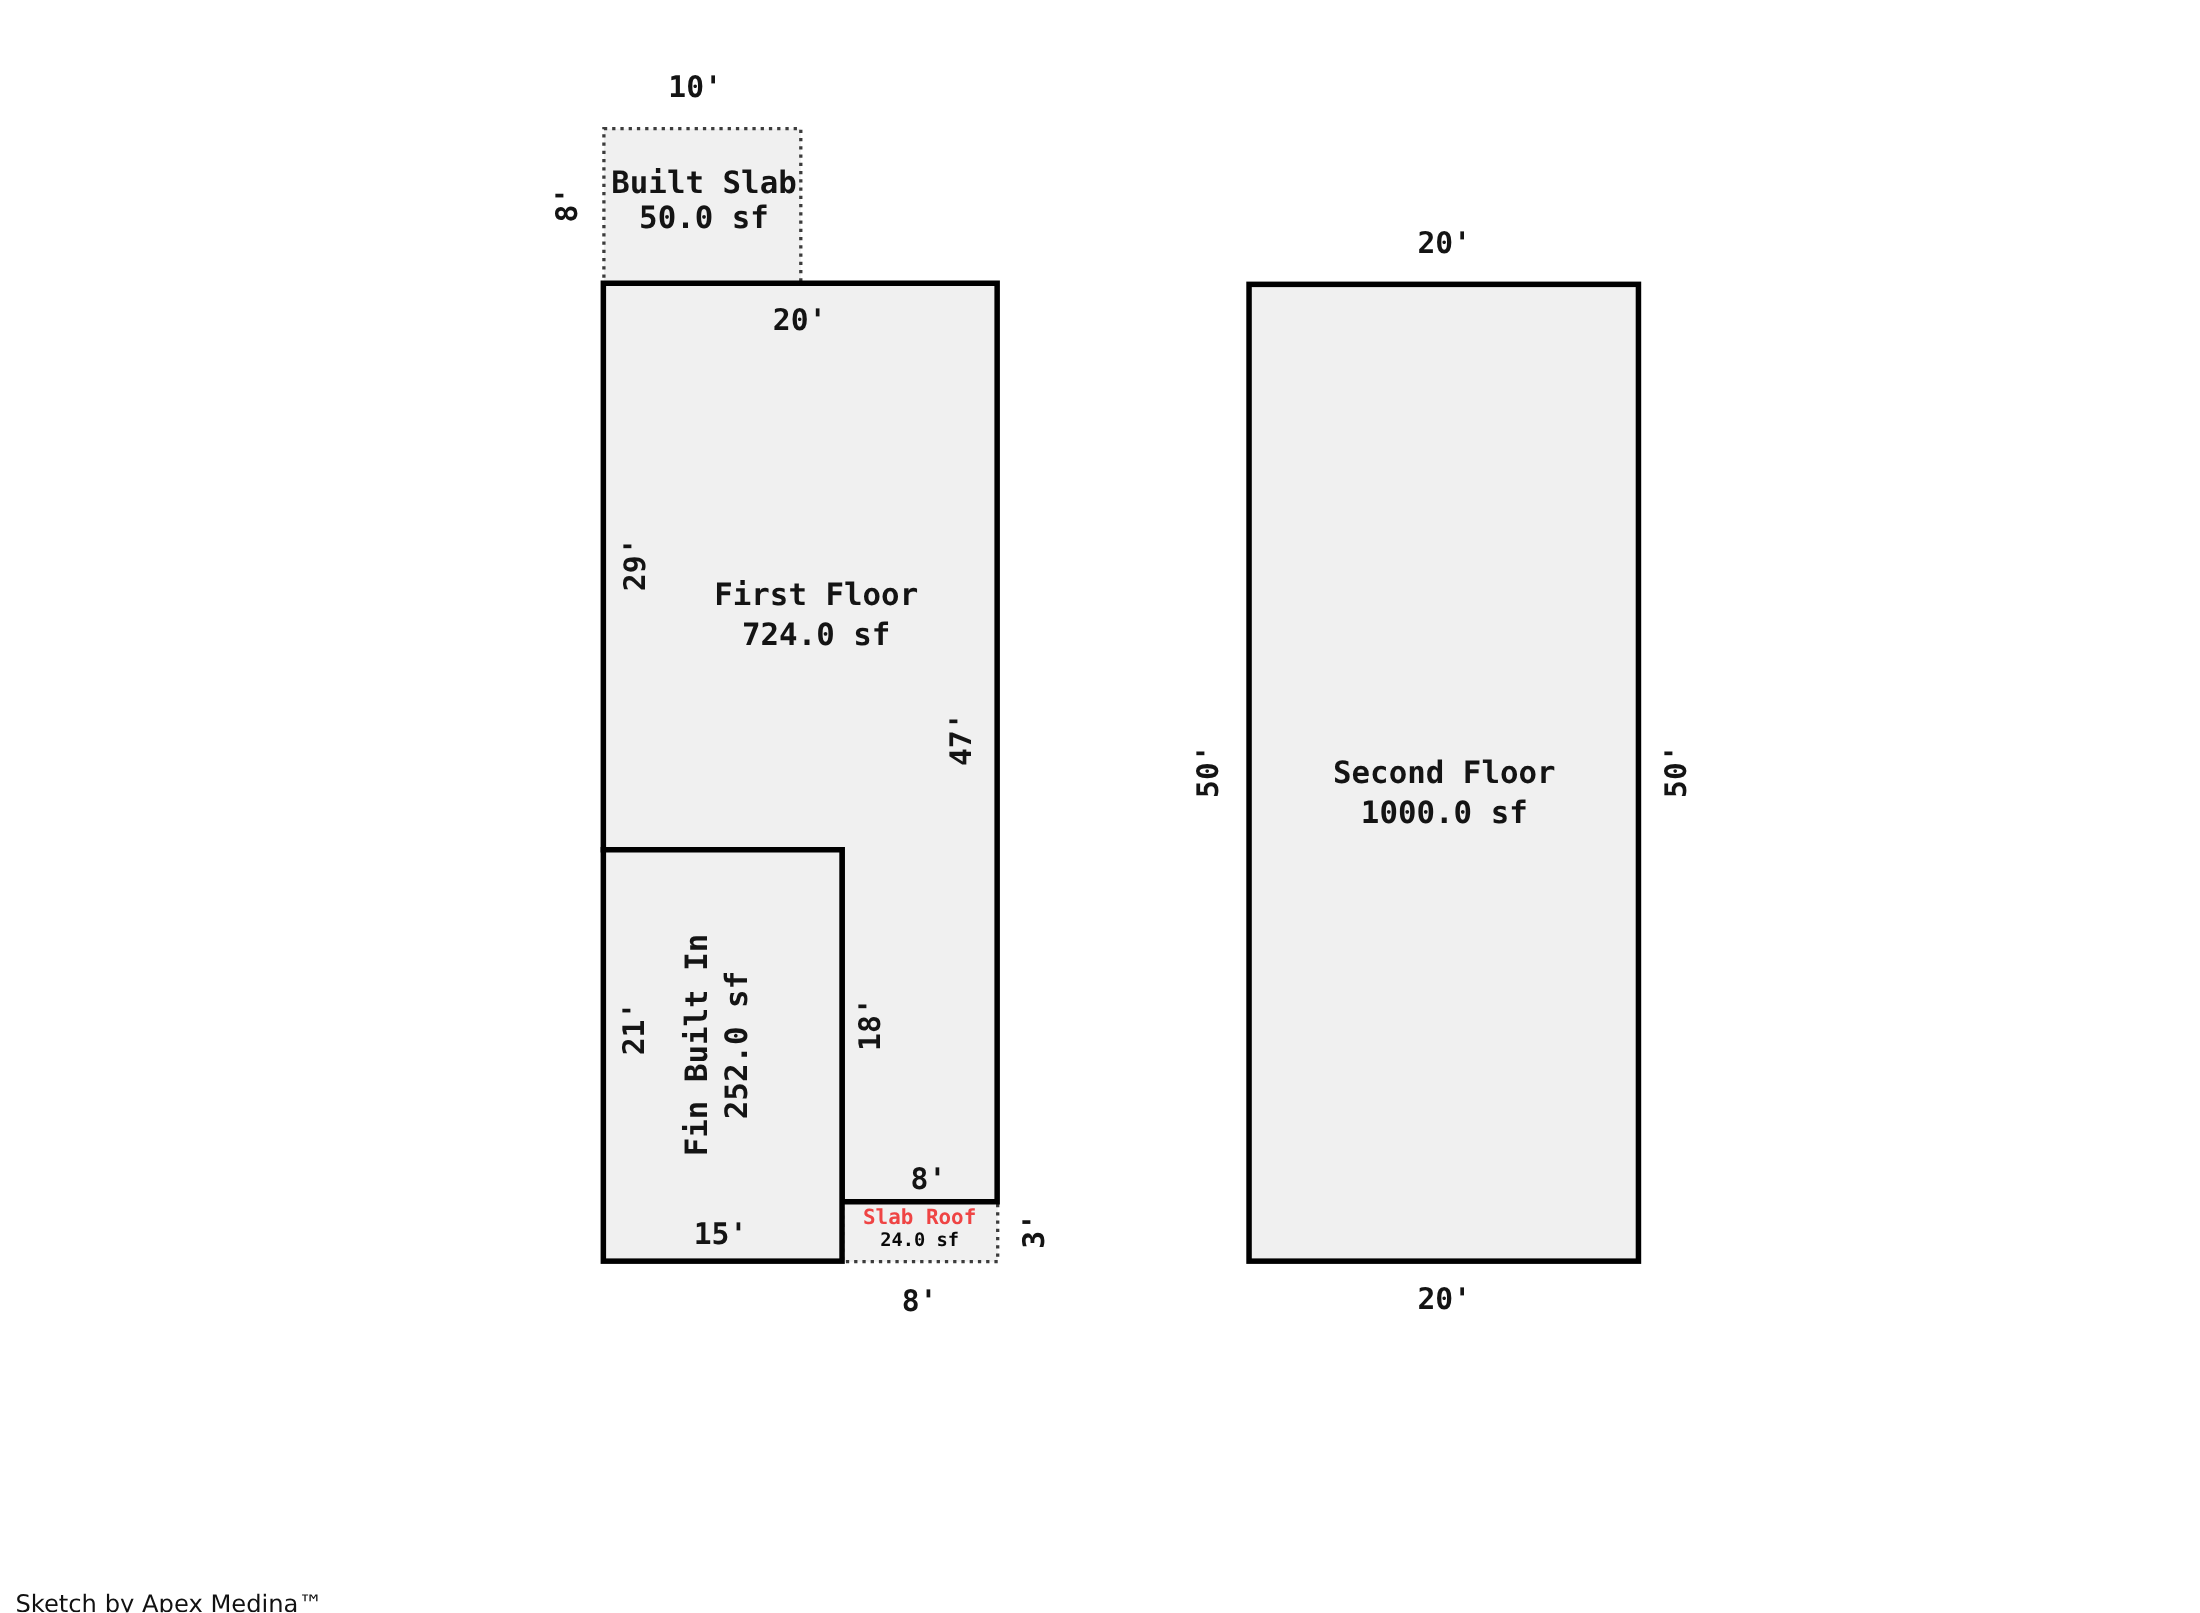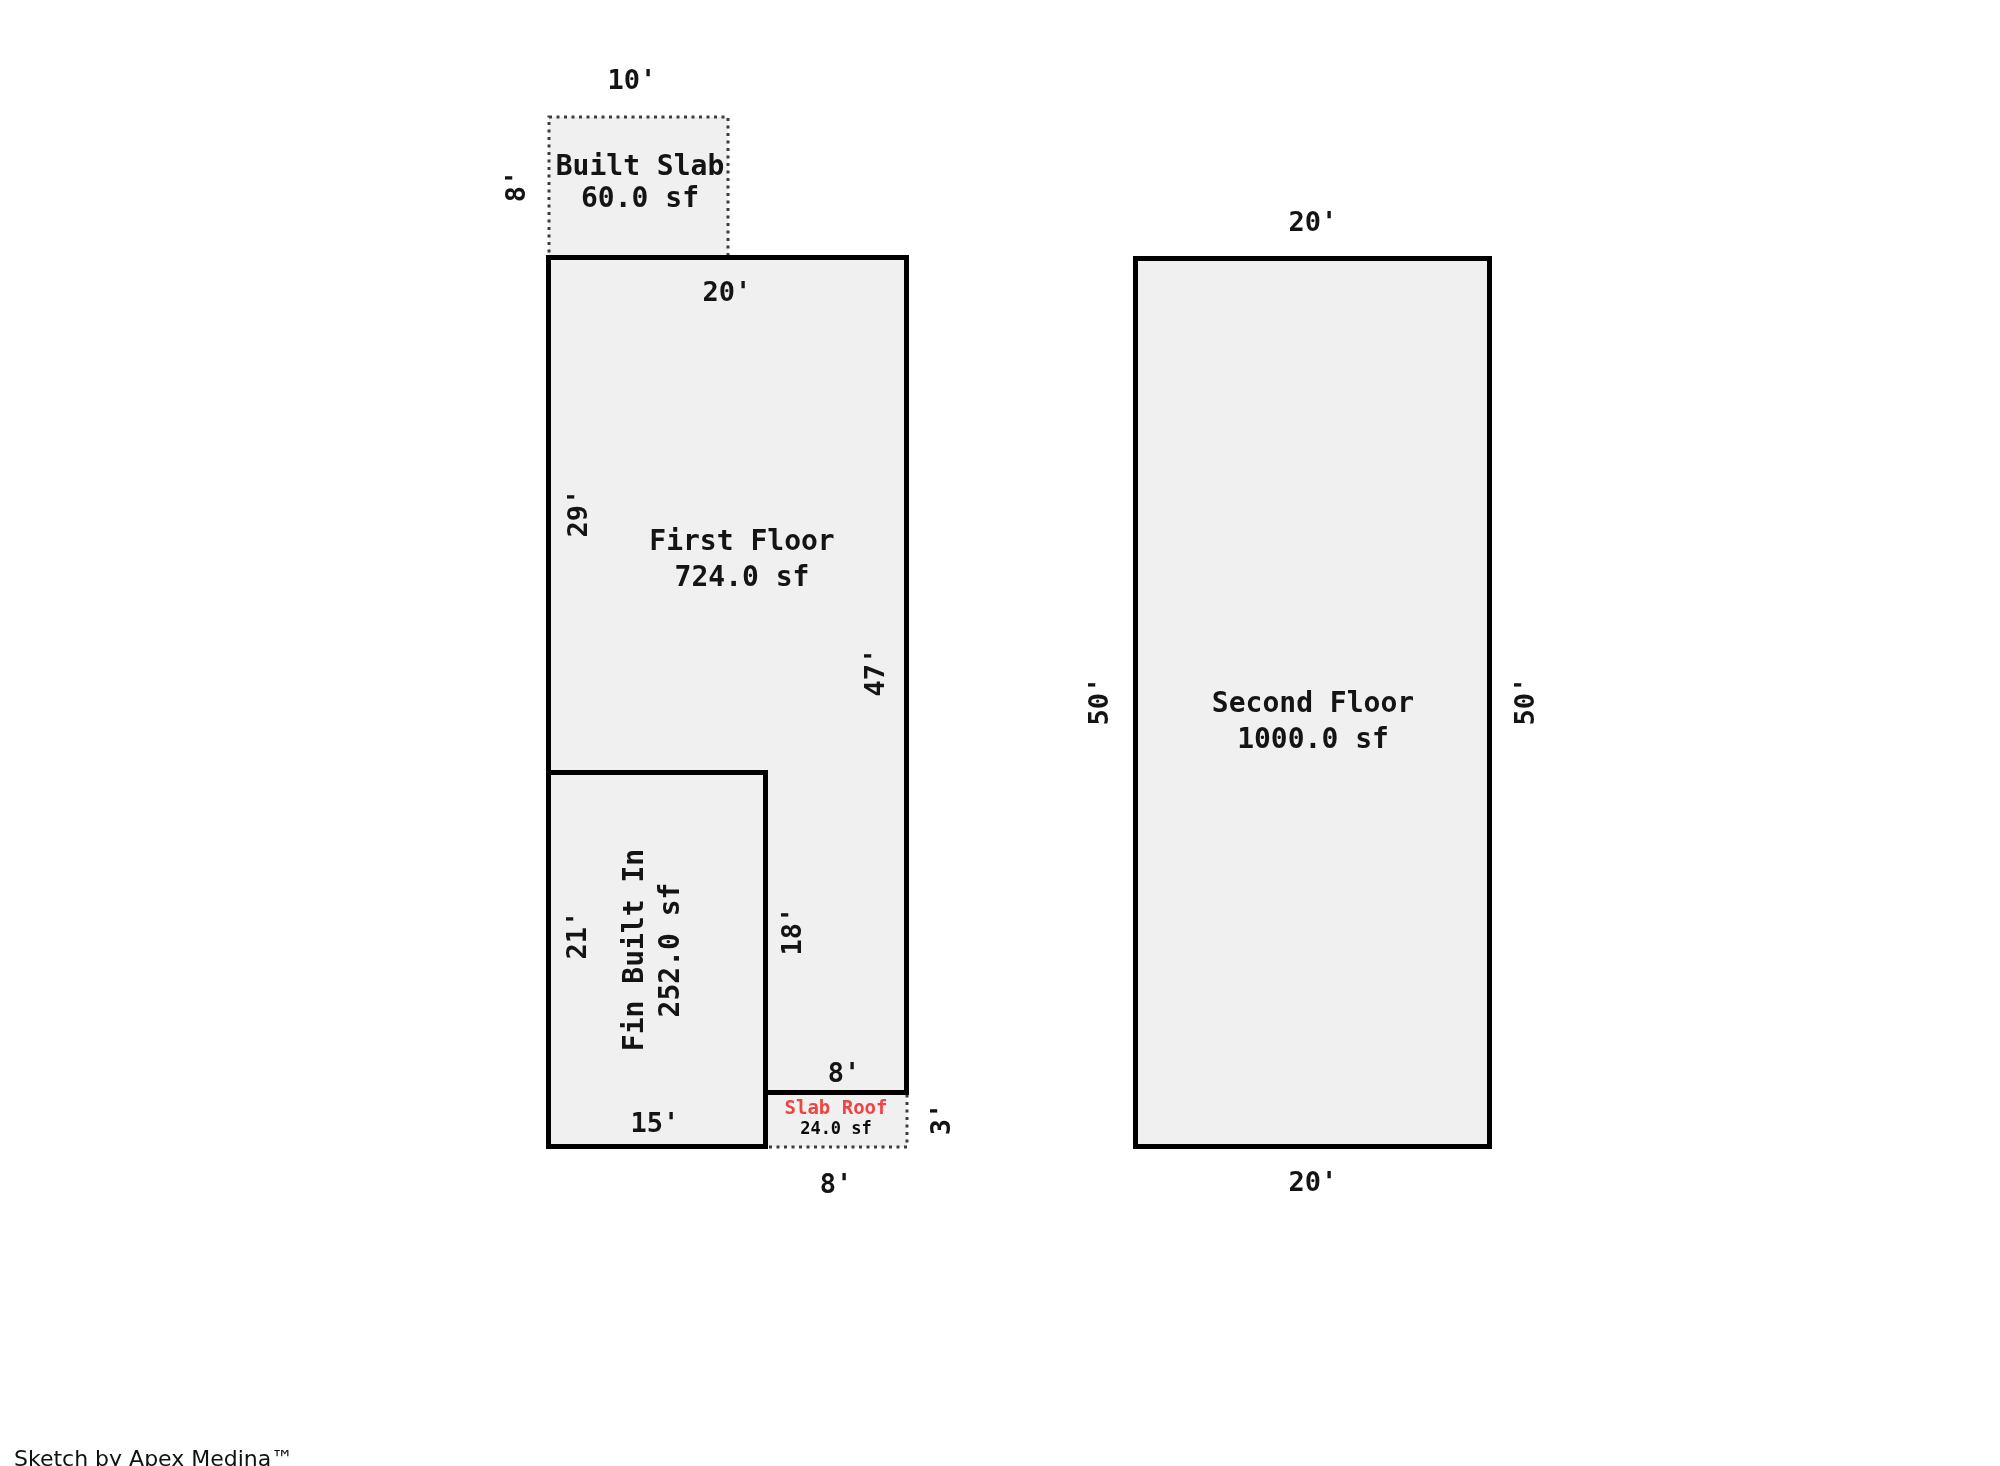--- a/index.html
+++ b/index.html
@@ -84,21 +84,21 @@
 
     <rect x="548.5" y="772.5" width="217" height="374" stroke-width="5" fill="#f0f0f0" stroke="#000000"></rect>
 
     <rect x="1135.5" y="258.5" width="354" height="888" stroke-width="5" fill="#f0f0f0" stroke="#000000"></rect>
   </svg>
 
   <div class="label" style="left:604px; top:80px;margin-left:28px;">10'</div>
   <div class="label rot" style="left:516px; top:186px;">8'</div>
   <div class="area-label small" style="left:640px; top:182px;">
     <div>Built Slab</div>
-    <div>60.0 sf</div>
+    <div>50.0 sf</div>
   </div>
 
   <div class="label" style="left:727px; top:292px;">20'</div>
   <div class="label rot" style="left:578px; top:513px;">29'</div>
   <div class="label rot" style="left:875px; top:672px;">47'</div>
   <div class="label rot" style="left:792px; top:931px;">18'</div>
   <div class="label" style="left:844px; top:1073px;">8'</div>
   <div class="area-label" style="left:742px; top:559px;">
     <div>First Floor</div>
     <div>724.0 sf</div>

